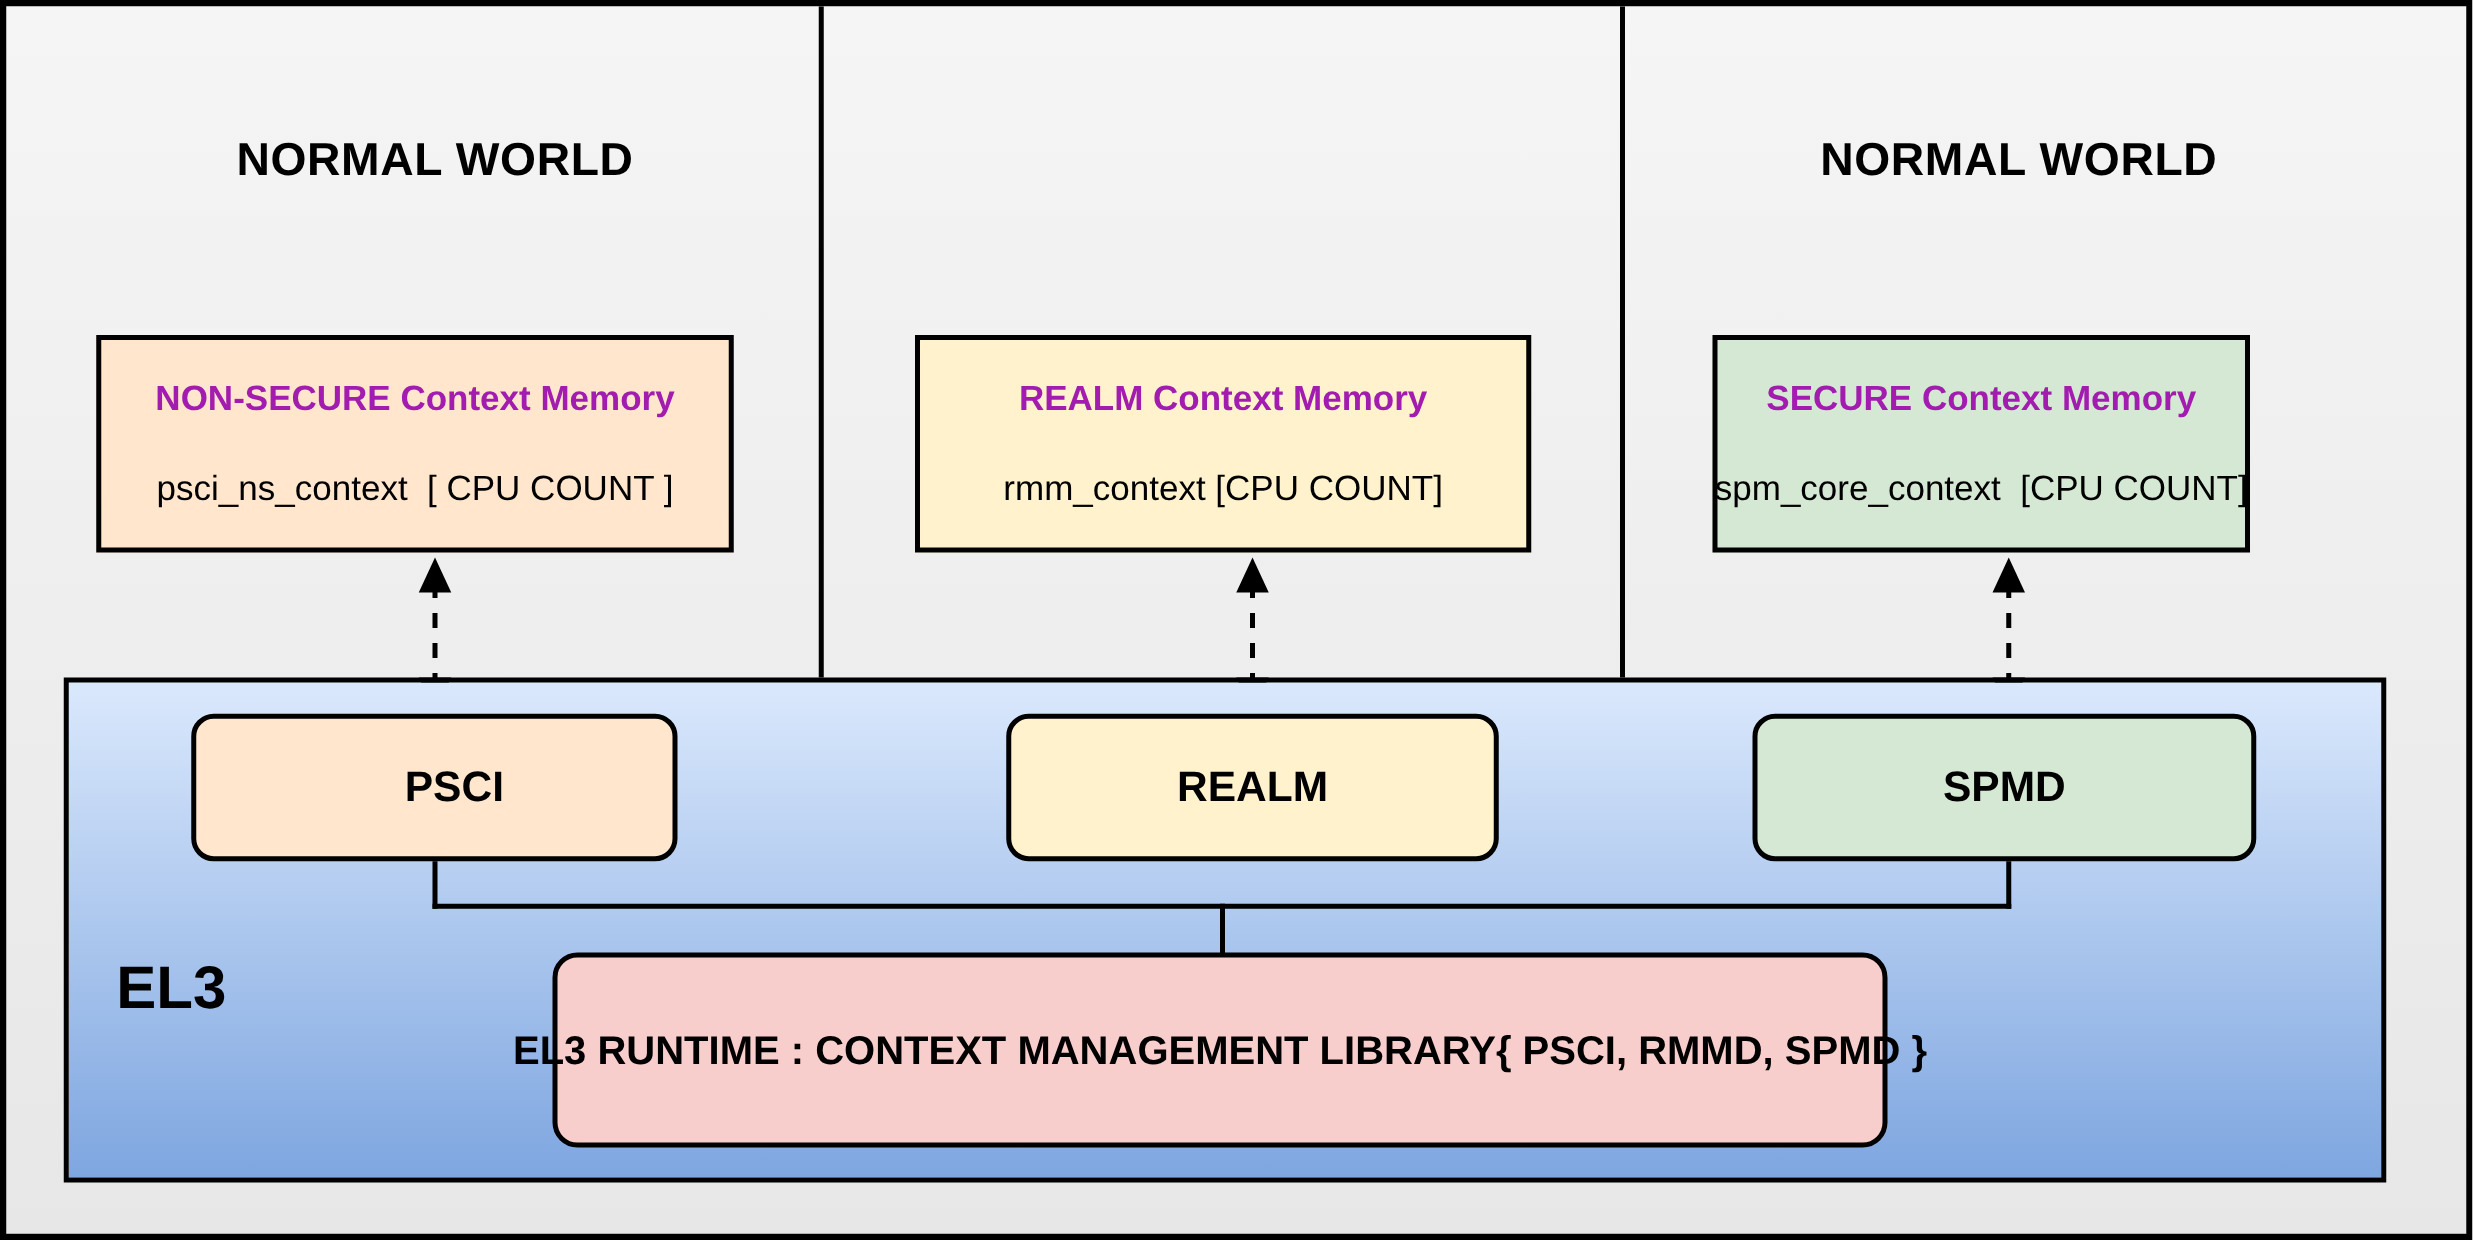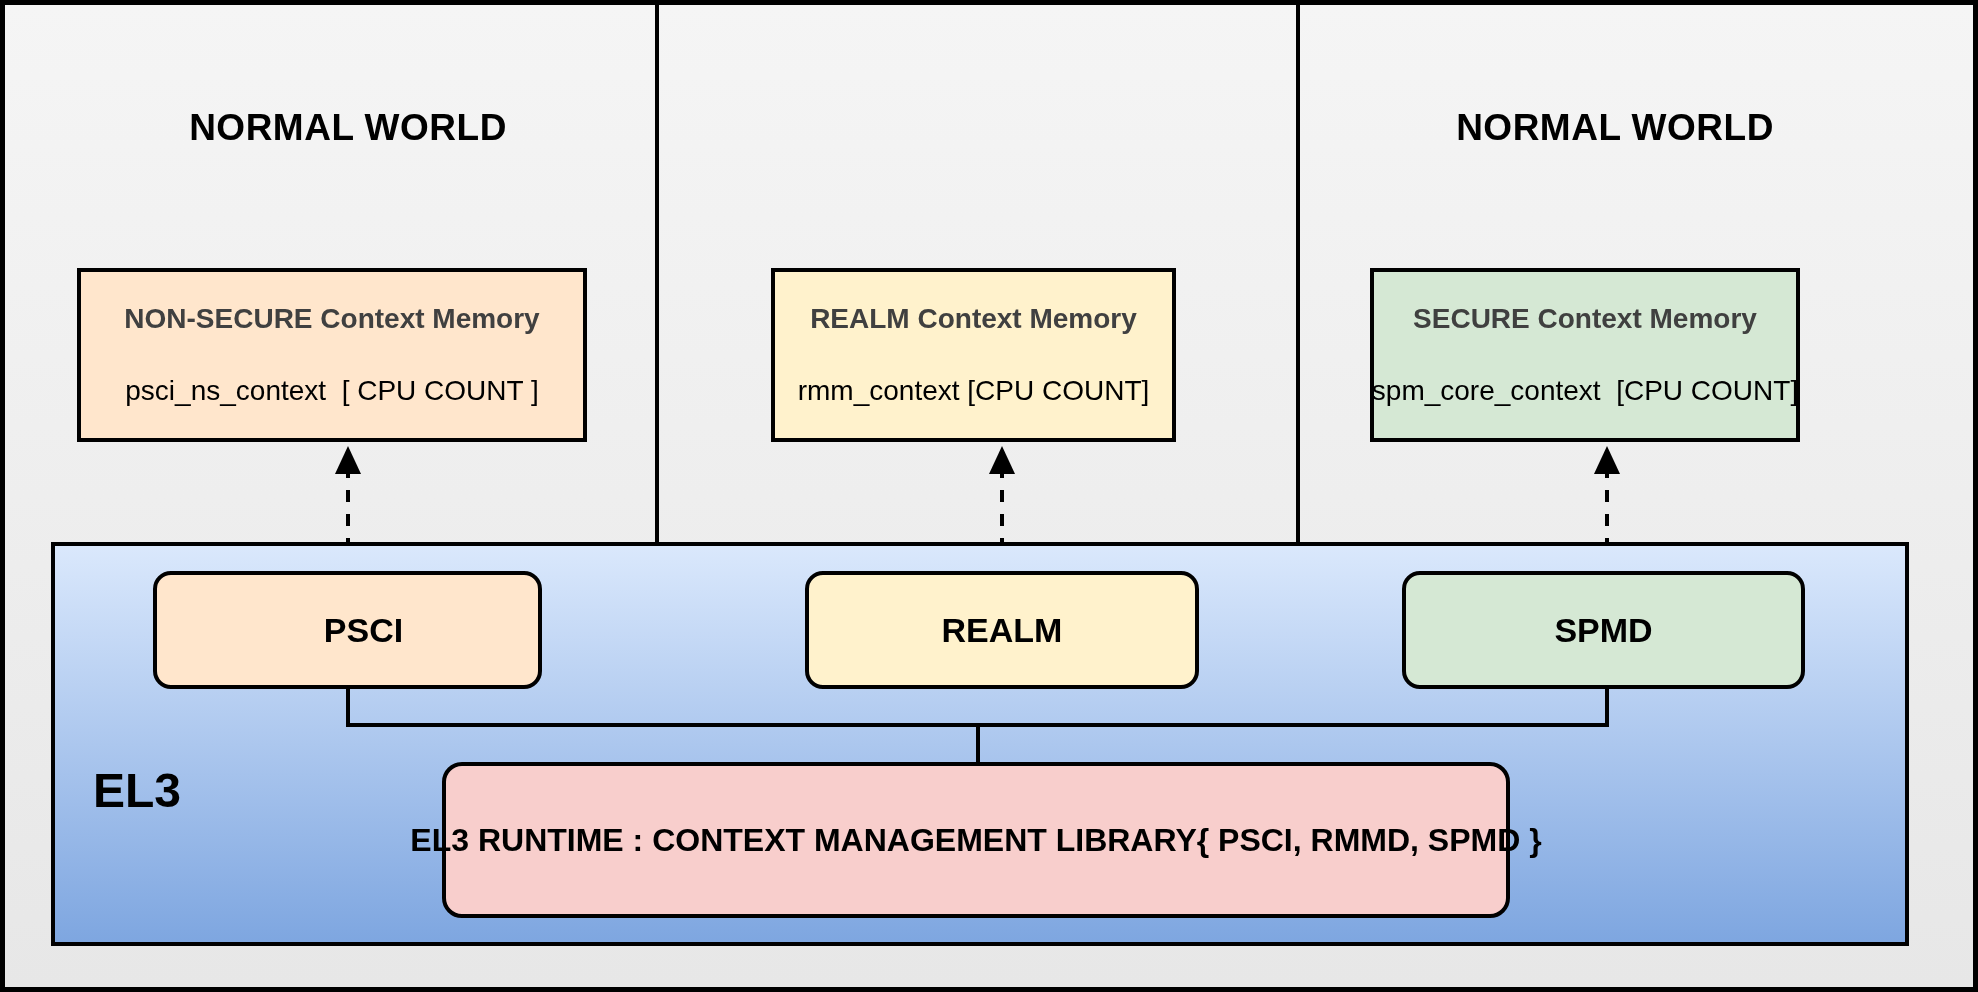--- a/index.html
+++ b/index.html
@@ -47,23 +47,23 @@
     top: 263px;
     height: 174px;
     border: 4px solid #000;
     display: flex;
     flex-direction: column;
     align-items: center;
     justify-content: center;
     row-gap: 38px;
   }
   .m0 { left: 72px;   width: 510px; background: var(--peach); }
-  .m1 { left: 766px;  width: 405px; background: var(--yellow); }
+  .m1 { left: 727px;  width: 493px; background: var(--yellow); }
   .m2 { left: 1365px; width: 430px; background: var(--green); }
-  .mem-title { font-size: 28px; font-weight: 700; color: #404040; line-height: 34px; white-space: pre; }
+  .mem-title { font-size: 28px; font-weight: 700; color: #a21caf; line-height: 34px; white-space: pre; }
   .mem-value { font-size: 28px; font-weight: 400; color: #000; line-height: 34px; white-space: pre; }
 
   
   .arrow {
     position: absolute;
     top: 441px;
     height: 124px;
     width: 28px;
     transform: translateX(-50%);
   }

